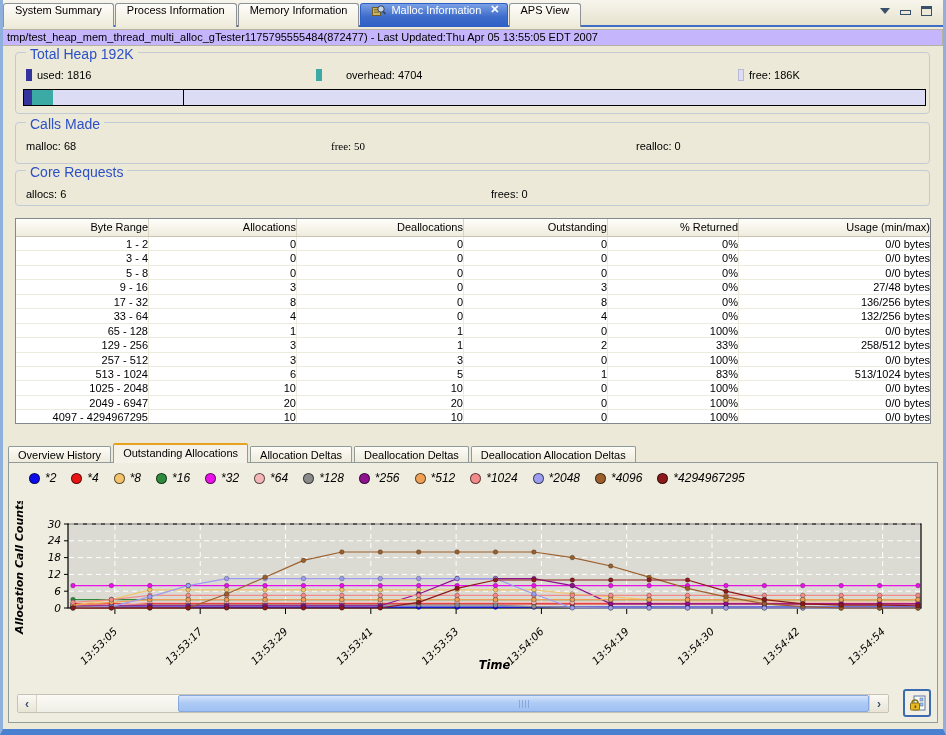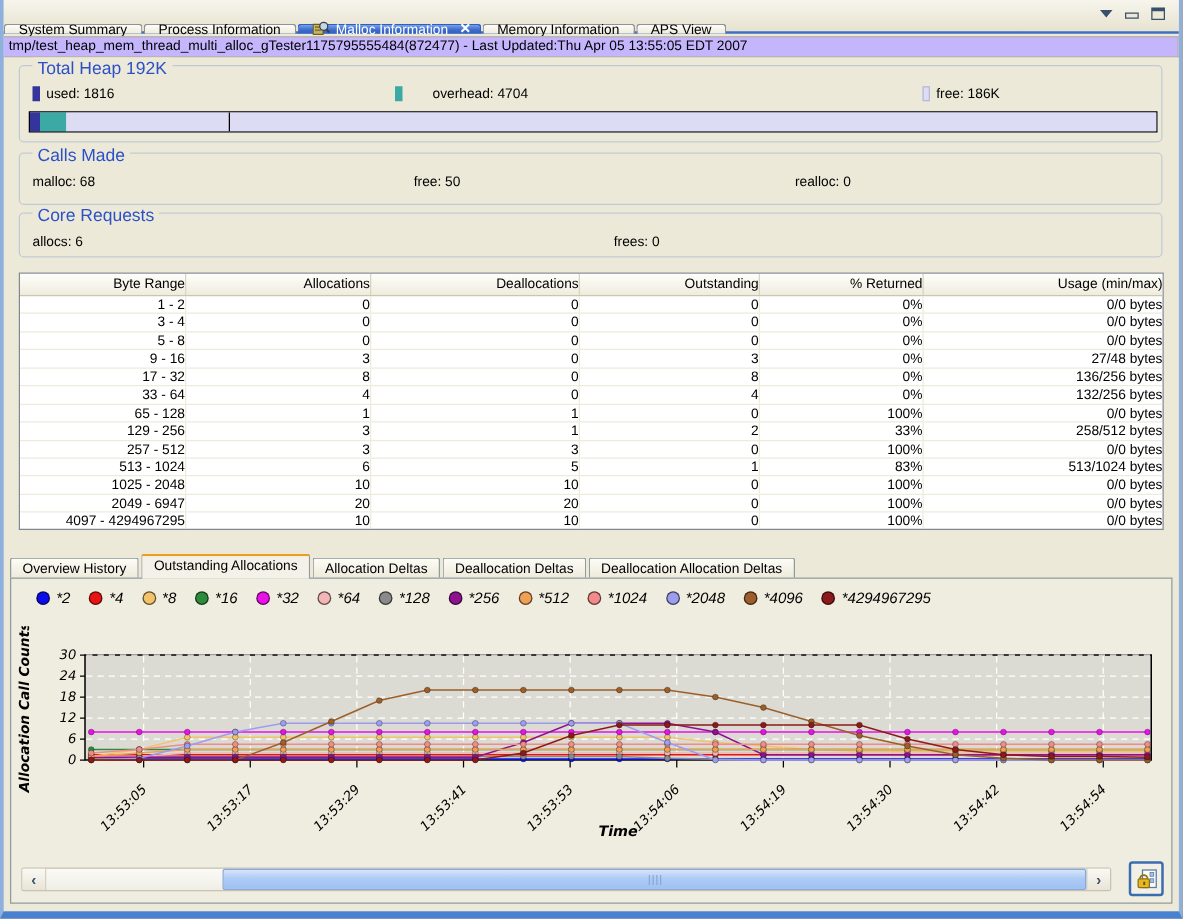--- a/index.html
+++ b/index.html
@@ -4,23 +4,23 @@
 <style>
   * { margin:0; padding:0; box-sizing:border-box; }
   html,body { background:#777; }
   body { font-family:"Liberation Sans", sans-serif; }
   .window{ position:relative; width:946px; height:735px; background:#ECE9D8; overflow:hidden;
            border-left:3px solid #8FB0DC; border-right:3px solid #8FB0DC; border-bottom:6px solid #4A80D0;}
   
   .tabbar{ position:absolute; top:0; left:-3px; width:946px; height:27px;
            background:linear-gradient(#F7F5EC,#E7E3D0); border-bottom:2px solid #3E6FC4; }
   .tabs{ position:absolute; left:3px; top:3px; display:flex; height:24px; }
-  .tab{ display:flex; align-items:center; gap:5px; padding:0 11px; font-size:11px; color:#000;
+  .tab{ display:flex; gap:5px; padding:0 11px; font-size:11px; color:#000;
         background:linear-gradient(#FDFCF8,#EFEBDB); border:1px solid #8E9294; border-bottom:none;
-        border-radius:3px 3px 0 0; margin-right:1px; cursor:default; white-space:nowrap;margin-top:16px; }
+        border-radius:3px 3px 0 0; margin-right:1px; cursor:default; white-space:nowrap; }
   .tab.active{ background:linear-gradient(180deg,#7BA0E4 0%,#3D6CCB 55%,#2E5FC4 100%);
         color:#fff; border-color:#2E5FC4; padding-right:7px; }
   .tab-close{ color:#fff; font-weight:bold; font-size:11px; margin-left:4px; line-height:1; }
   .view-controls{ position:absolute; right:14px; top:6px; display:flex; gap:10px; align-items:center; }
   .vc-chevron{ width:0; height:0; border-left:5px solid transparent; border-right:5px solid transparent;
         border-top:6px solid #39506B; }
   .vc-min{ width:11px; height:5px; border:1px solid #39506B; background:#ECE9D8; margin-top:3px;}
   .vc-max{ width:11px; height:10px; border:1px solid #39506B; border-top:3px solid #39506B; background:#ECE9D8;}
   
   .statusbar{ position:absolute; top:29px; left:0; width:940px; height:17px; background:#c4b5fd;
@@ -82,35 +82,35 @@
 <div class="window">
 
   <div class="tabbar">
     <div class="tabs" id="tabs">
         <div class="tab">
           <span>System Summary</span>
         </div>
         <div class="tab">
           <span>Process Information</span>
         </div>
+        <div class="tab">
+          <span>Memory Information</span>
+        </div>
         <div class="tab active">
           <span><svg width="14" height="13" viewBox="0 0 14 13">
               <rect x="0.5" y="3.5" width="8" height="8" fill="#C9B663" stroke="#6E5E26"></rect>
               <rect x="2" y="5" width="5" height="1.4" fill="#8A7838"></rect>
               <rect x="2" y="7.5" width="5" height="1.4" fill="#8A7838"></rect>
               <circle cx="9" cy="5" r="3.2" fill="#C7D6E6" stroke="#38404A"></circle>
               <line x1="11.2" y1="7.4" x2="13.4" y2="10" stroke="#38404A" stroke-width="1.6"></line>
             </svg></span>
           <span>Malloc Information</span>
           <span class="tab-close">✕</span>
         </div>
         <div class="tab">
-          <span>Memory Information</span>
-        </div>
-        <div class="tab">
           <span>APS View</span>
         </div>
       </div>
     <div class="view-controls">
       <span class="vc-chevron"></span>
       <span class="vc-min"></span>
       <span class="vc-max"></span>
     </div>
   </div>
 
@@ -141,21 +141,21 @@
           <div class="seg" style="width: 2.3%; background: rgb(60, 170, 164);"></div>
           <div class="seg" style="width: 96.8%; background: rgb(220, 220, 244);"></div>
           <div class="heap-divider" style="left: 17.7%;"></div>
         </div>
     </div>
 
     <div class="group" style="left:12px;top:76px;width:915px;height:42px;">
       <span class="group-title">Calls Made</span>
       <div id="calls-made-stats">
           <span class="stat" style="left: 10px; top: 17px;">malloc:  68</span>
-          <span class="stat" style="left: 315px; top: 17px;">free:  50</span>
+          <span class="stat" style="left: 315px; top: 17px; font-family: Liberation Serif, serif;">free:  50</span>
           <span class="stat" style="left: 620px; top: 17px;">realloc:  0</span>
         </div>
     </div>
 
     <div class="group" style="left:12px;top:124px;width:915px;height:36px;">
       <span class="group-title">Core Requests</span>
       <div id="core-requests-stats">
           <span class="stat" style="left: 10px; top: 17px;">allocs:  6</span>
           <span class="stat" style="left: 475px; top: 17px;">frees:  0</span>
         </div>

